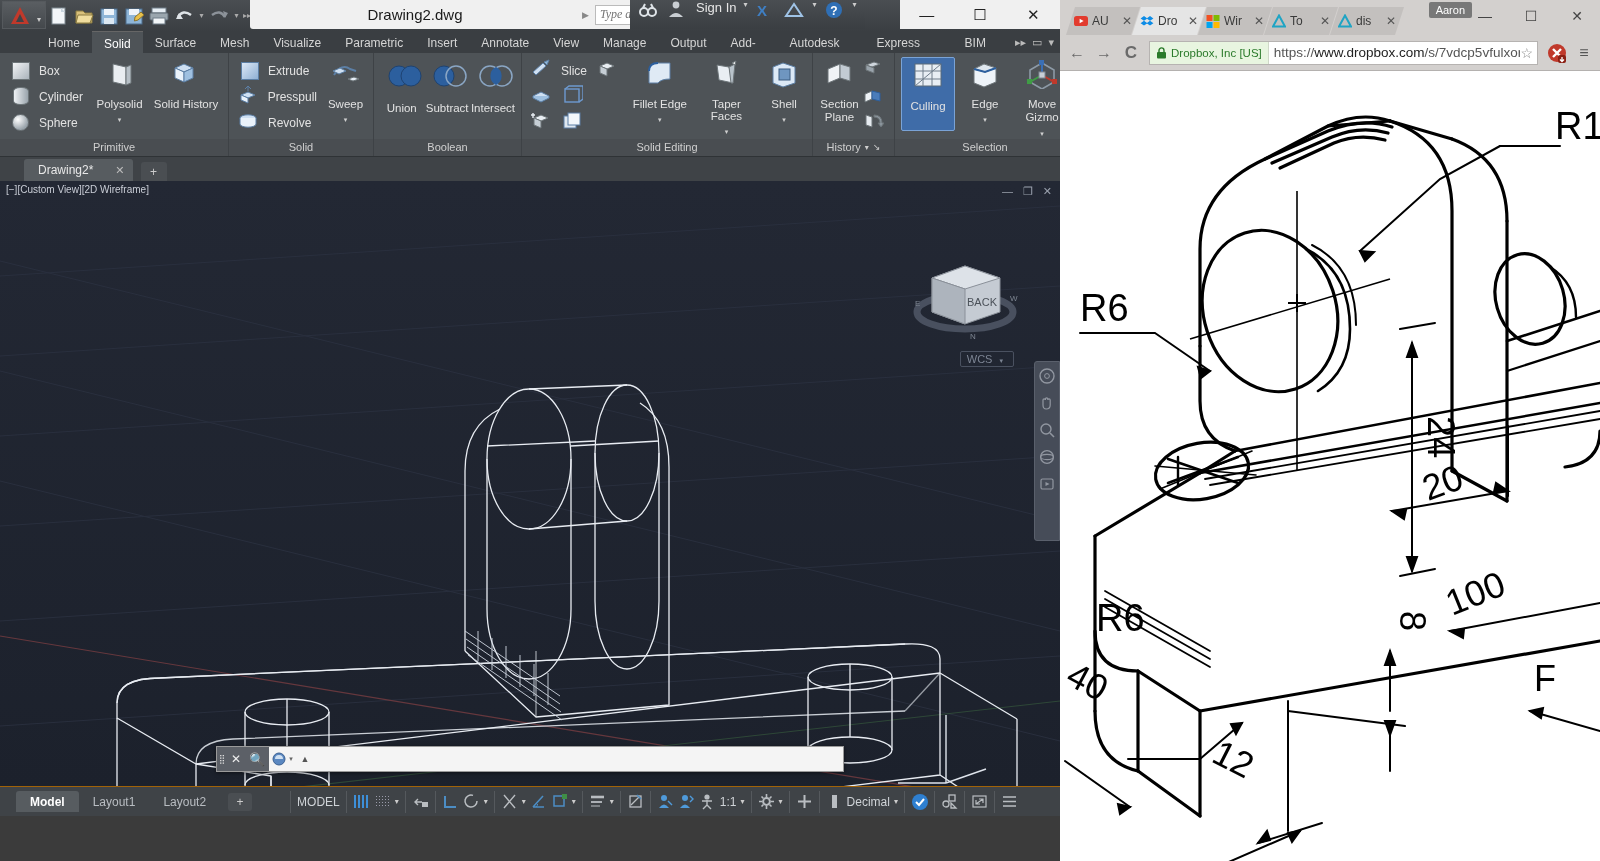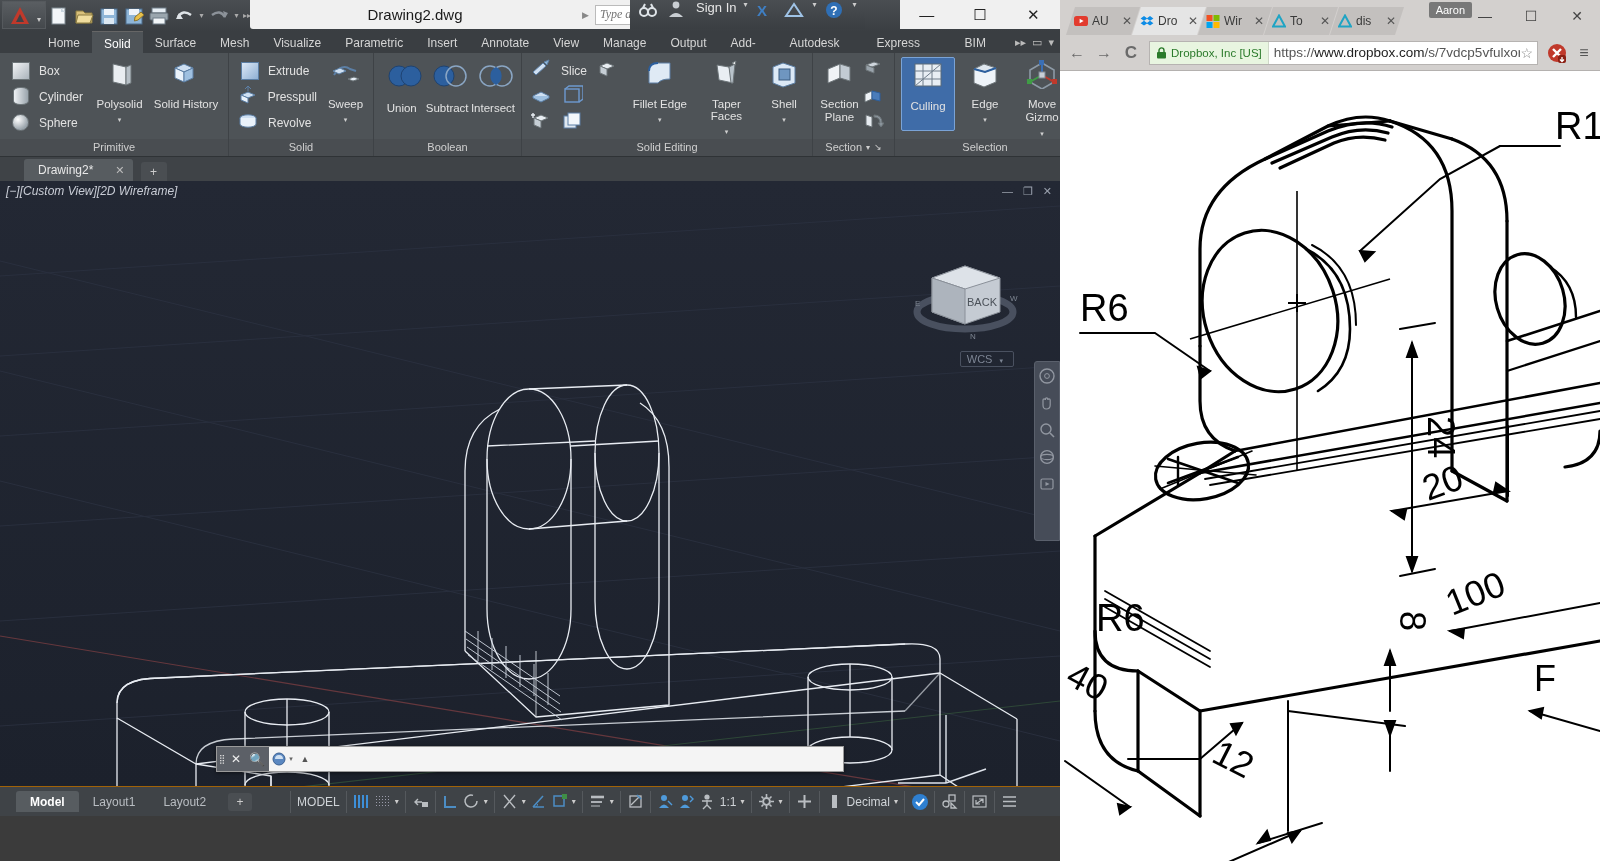--- a/index.html
+++ b/index.html
@@ -90,21 +90,21 @@
   .ftab { height:22px; background:#575c60; color:#e8e8e8; font-size:12px;
       display:flex;align-items:center;gap:22px; padding:0 8px 0 14px;
       border-radius:3px 3px 0 0; }
   .ftab .x { color:#bbb; font-size:11px; }
   .ftabplus { width:26px;height:19px;background:#4a4e52; margin-left:8px;
       border-radius:3px 3px 0 0; color:#ccc; font-size:12px;
       display:flex;align-items:center;justify-content:center; }
 
   
   .viewport { position:relative; height:605px; background:#1f2430; overflow:hidden; }
-  .vplabel { position:absolute; left:6px; top:3px; font-size:12px; color:#c9cdd6; z-index:5;font-style:italic;}
+  .vplabel { position:absolute; left:6px; top:3px; font-size:10px; color:#c9cdd6; z-index:5;}
   .vpctl { position:absolute; right:8px; top:4px; display:flex; gap:10px; z-index:5;
      color:#9aa1ad; font-size:11px; }
   .viewcube { position:absolute; right:40px; top:55px; width:110px; height:110px; z-index:4; }
   .wcs { position:absolute; right:46px; top:170px; font-size:11px; color:#7d8594;
      border:1px solid #4a5160; padding:1px 10px 1px 6px; border-radius:2px; z-index:4;}
   .navbar { position:absolute; right:0px; top:180px; width:26px; height:180px;
      background:#464c58; border:1px solid #5a606c; border-radius:3px 0 0 3px; z-index:4;
      display:flex; flex-direction:column; align-items:center; padding-top:6px; gap:11px; }
   .navbar .ni { width:16px;height:16px; opacity:.55; }
   .cmdbar { position:absolute; left:216px; bottom:14px; width:628px; height:26px;
@@ -525,21 +525,21 @@
                   <path d="M10 7 l8 2 v8 l-8-2z" fill="#4a7cba" stroke="#2c5f9e"></path>
                 </svg></span>
             <span class="iconbox">
               <svg width="22" height="20">
                   <path d="M4 4 l6 2 v10 l-6-2z" fill="#e6ebf0" stroke="#6d7579"></path>
                   <path d="M12 6 q6 0 6 6 l-2 0 3 4 3-4 -2 0 q0-8 -8-8z" fill="#8a949c" stroke="#6d7579"></path>
                 </svg></span>
           </div>
         </div>
         <div class="ptitle">
-          <span>Section</span>
+          <span>History</span>
           <span style="font-size:8px">▾</span>
           <span style="font-size:9px">↘</span>
         </div>
       </div>
 
       <div class="panel" style="flex:1">
         <div class="body" style="gap:3px">
           <div class="bigbtn w50" style="background:#3f6ca8;border:1px solid #7aa3d6;border-radius:2px;padding-top:3px;height:74px">
             <span class="iconbox big">
               <svg width="32" height="28">

